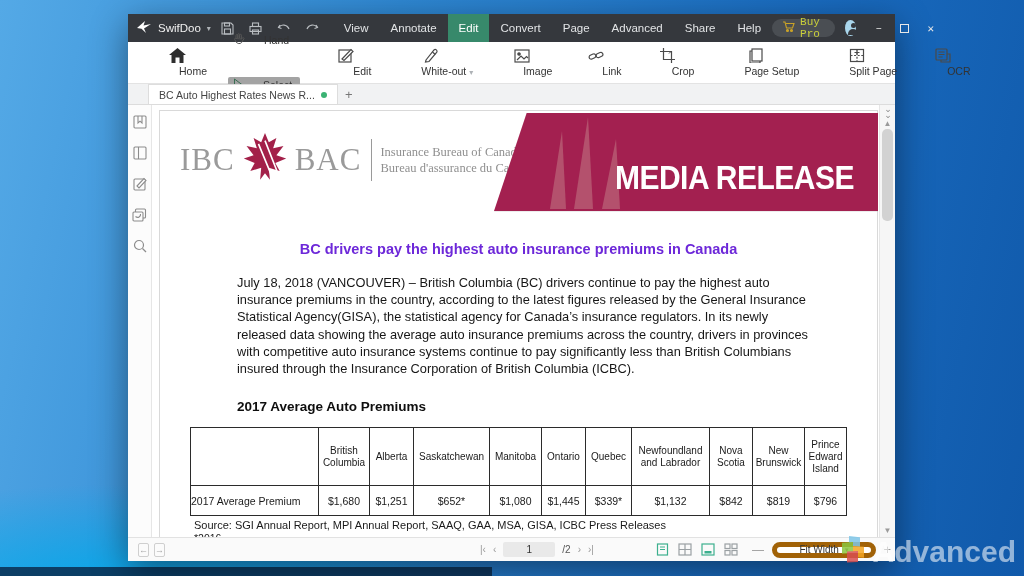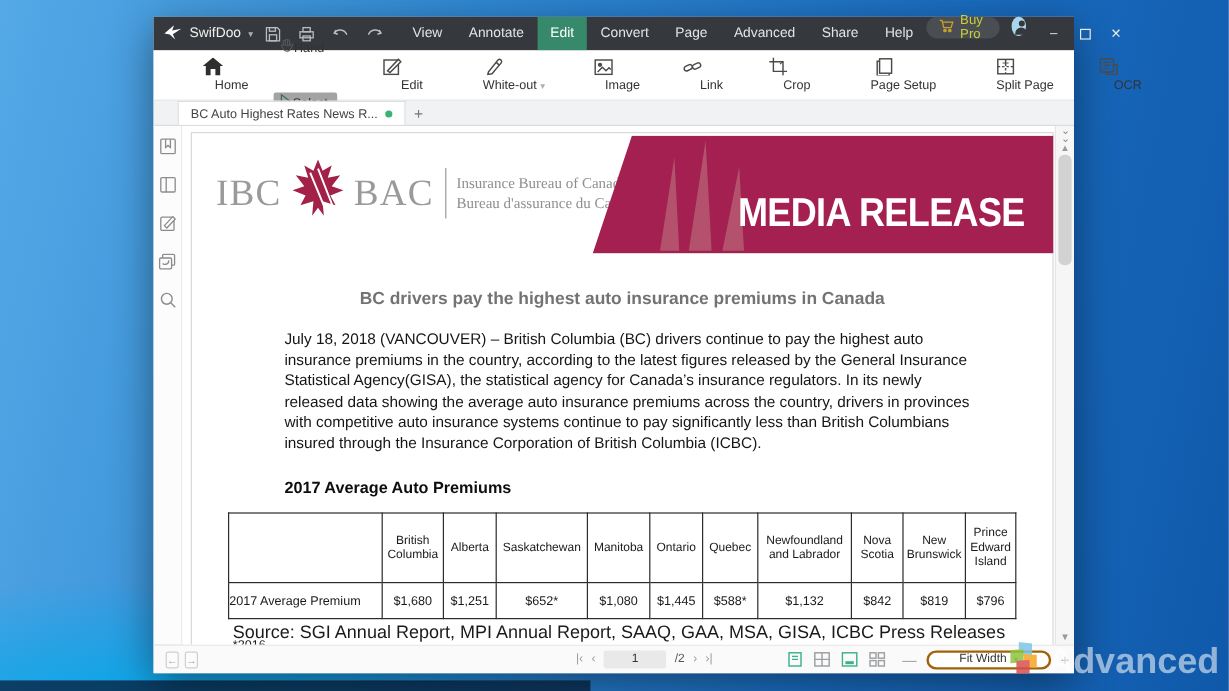--- a/index.html
+++ b/index.html
@@ -19,38 +19,38 @@
   
   .titlebar { height:28px; background:#35383d; display:flex; align-items:center; color:#dfe1e3; font-size:11.5px; flex:0 0 auto; }
   .tb-left { display:flex; align-items:center; gap:6px; padding-left:8px; }
   .app-name { color:#f0f0f0; }
   .tb-caret { font-size:8px; color:#aeb2b6; }
   .tb-iconbtn { width:22px; height:20px; display:flex; align-items:center; justify-content:center; color:#b9bdc1; }
   .tb-iconbtn svg { display:block; }
   .menus { display:flex; align-items:flex-end; margin-left:10px; height:28px; }
   .menu-item { padding:0 11px; height:28px; display:flex; align-items:center; color:#e2e4e6; }
   .menu-item.active { background:#37896b; color:#fff; }
-  .tb-right { margin-left:auto; display:flex; gap:10px; padding-right:10px; }
+  .tb-right { margin-left:auto; display:flex; align-items:center; gap:10px; padding-right:10px;font-family:Liberation Mono, monospace; }
   .buypro { background:#4a4e53; border-radius:10px; height:18px; display:flex; align-items:center; gap:5px; padding:0 10px; }
   .buypro-label { color:#c9cf3a; font-size:11px; }
   .user-icon { width:16px; height:16px; border-radius:50%; background:#a9d6ec; position:relative; }
   .user-icon::before { content:""; position:absolute; left:5.5px; top:2.5px; width:5px; height:5px; border-radius:50%; background:#35383d; }
   .user-icon::after { content:""; position:absolute; left:3px; top:8.5px; width:10px; height:6px; border-radius:5px 5px 0 0; background:#35383d; }
   .winctl { display:flex; align-items:center; gap:0; }
   .winctl span { width:26px; height:28px; display:flex; align-items:center; justify-content:center; color:#e8e8e8; font-size:11px; }
   .maxbox { width:9px; height:9px; border:1px solid #e8e8e8; display:inline-block; }
 
   
   .toolbar { height:42px; background:#fff; border-bottom:1px solid #e3e3e3; display:flex; align-items:center; padding-left:10px; flex:0 0 auto; }
   .tool { display:flex; flex-direction:column; align-items:center; justify-content:center; gap:2px; padding:0 9px; color:#333; }
   .tool svg { display:block; }
   .tool-label { font-size:10.5px; color:#333; white-space:nowrap;padding-left:32px; }
   .vsep { width:1px; height:30px; background:#e8e8e8; margin:0 4px; }
   .handselect { display:flex; flex-direction:column; gap:1px; margin:0 4px; }
-  .hs-row { display:flex; align-items:center; gap:0; font-size:10.5px; color:#333; padding:1px 8px 1px 5px; border-radius:2px;text-align:right; }
+  .hs-row { display:flex; align-items:center; gap:19px; font-size:10.5px; color:#333; padding:1px 8px 1px 5px; border-radius:2px;text-align:right; }
   .hs-row.selected { background:#a3a3a3;margin-top:28px; }
 
   
   .tabbar { height:21px; background:#f1f2f3; border-bottom:1px solid #dcdcdc; display:flex; align-items:flex-end; padding-left:20px; flex:0 0 auto; position:relative; }
   .tab { height:20px; background:#fff; border:1px solid #ddd; border-bottom:none; display:flex; align-items:center; gap:6px; padding:0 10px; font-size:10.5px; color:#444; }
   .tab-dot { width:6px; height:6px; border-radius:50%; background:#3bb273; }
   .newtab { width:22px; height:20px; display:flex; align-items:center; justify-content:center; color:#777; font-size:13px; }
 
   
   .main { flex:1 1 auto; display:flex; min-height:0; }
@@ -68,42 +68,42 @@
   .logo-word { font-family:"Liberation Serif",serif; font-size:31px; color:#9a9a9a; letter-spacing:1px; }
   .leaf { margin:0 2px; }
   .logo-div { width:1px; height:42px; background:#9a9a9a; margin:0 8px 0 10px; }
   .bureau { font-family:"Liberation Serif",serif; font-size:12.5px; color:#8f8f8f; line-height:16px; }
   .banner { position:absolute; right:-1px; top:2px; width:384px; height:98px; background:#a32050;
             clip-path:polygon(8.5% 0, 100% 0, 100% 100%, 0 100%); }
   .banner-shadow { position:absolute; right:-1px; top:96px; width:384px; height:7px; background:#b9b9b9;
             clip-path:polygon(1% 0, 100% 0, 100% 60%, 0 60%); }
   .banner-text { position:absolute; right:24px; top:48px; color:#fff; font-weight:800; font-size:30px; letter-spacing:-.5px; transform:scaleY(1.12); white-space:nowrap; }
   .spikes { position:absolute; left:38px; top:0; }
-  .headline { position:absolute; left:0; top:130px; width:100%; text-align:center; font-weight:700; font-size:14.5px; color:#737373; }
+  .headline { position:absolute; left:0; top:130px; width:100%; text-align:center; font-weight:700; font-size:14.5px; color:#6d28d9; }
   .bodytext { position:absolute; left:77px; top:163px; width:582px; font-size:12.8px; line-height:17.2px; color:#161616; }
   .section-title { position:absolute; left:77px; top:288px; font-weight:700; font-size:13.5px; color:#0e0e0e;text-align:right; }
   .prem-table { position:absolute; left:30px; top:316px; width:656px; border-collapse:collapse; table-layout:fixed; }
   .prem-table td, .prem-table th { border:1px solid #2b2b2b; font-weight:400; text-align:center; color:#1a1a1a; }
   .prem-table thead td { height:58px; font-size:10px; line-height:12px; padding:2px; }
   .prem-table tbody td { height:30px; font-size:10.5px; }
   .prem-table tbody td:first-child { text-align:left; }
-  .source-line { position:absolute; left:34px; top:408px; font-size:15px; color:#1a1a1a; }
+  .source-line { position:absolute; left:34px; top:408px; font-size:11px; color:#1a1a1a; }
   .footnote { position:absolute; left:34px; top:421px; font-size:10.5px; color:#1a1a1a; }
 
   
   .statusbar { height:24px; background:#fafafa; border-top:1px solid #e2e2e2; display:flex; align-items:center; flex:0 0 auto; font-size:10px; color:#8a8a8a; padding:0 10px; }
   .nav-sq { width:15px; height:14px; border:1px solid #cfcfcf; border-radius:2px; display:flex; align-items:center; justify-content:center; color:#a9a9a9; font-size:9px; margin-right:5px; background:#fbfbfb; }
   .pagenav { display:flex; align-items:center; gap:7px; margin-left:310px; color:#9a9a9a; }
   .pagebox { width:52px; height:15px; background:#e9e9e9; border-radius:2px; display:flex; align-items:center; justify-content:center; color:#333; font-size:10px; }
   .pagetotal { color:#555; font-size:10px; }
   .viewmodes { display:flex; align-items:center; gap:9px; margin-left:62px; }
   .viewmodes svg { display:block; }
   .zoomgrp { display:flex; align-items:center; gap:8px; margin-left:14px; }
   .zoom-dash { color:#9a9a9a; font-size:12px; }
-  .fitpill { width:104px; height:16px; border:2px solid #a16207; border-radius:9px; display:flex; align-items:center; justify-content:center; gap:6px; color:#333; font-size:10px; background:#fff; }
+  .fitpill { width:104px; height:16px; border:5px solid #a16207; border-radius:9px; display:flex; align-items:center; justify-content:center; gap:6px; color:#333; font-size:10px; background:#fff; }
   .fit-caret { font-size:7px; color:#777; }
 
   
   .watermark { position:absolute; right:8px; bottom:6px; display:flex; align-items:center; gap:4px; z-index:5; }
   .wm-text { font-size:30px; font-weight:700; color:rgba(255,255,255,.55); letter-spacing:0; }
 </style>
 </head>
 <body>
 
 <div class="desktop"></div>
@@ -392,21 +392,21 @@
               </tr>
             </thead>
           <tbody>
               <tr id="tbl-row">
                 <td>2017 Average Premium</td>
                 <td>$1,680</td>
                 <td>$1,251</td>
                 <td>$652*</td>
                 <td>$1,080</td>
                 <td>$1,445</td>
-                <td>$588*</td>
+                <td>$339*</td>
                 <td>$1,132</td>
                 <td>$842</td>
                 <td>$819</td>
                 <td>$796</td>
               </tr>
             </tbody>
         </table>
 
         <div class="source-line">Source: SGI Annual Report, MPI Annual Report, SAAQ, GAA, MSA, GISA, ICBC Press Releases</div>
         <div class="footnote">*2016</div>

